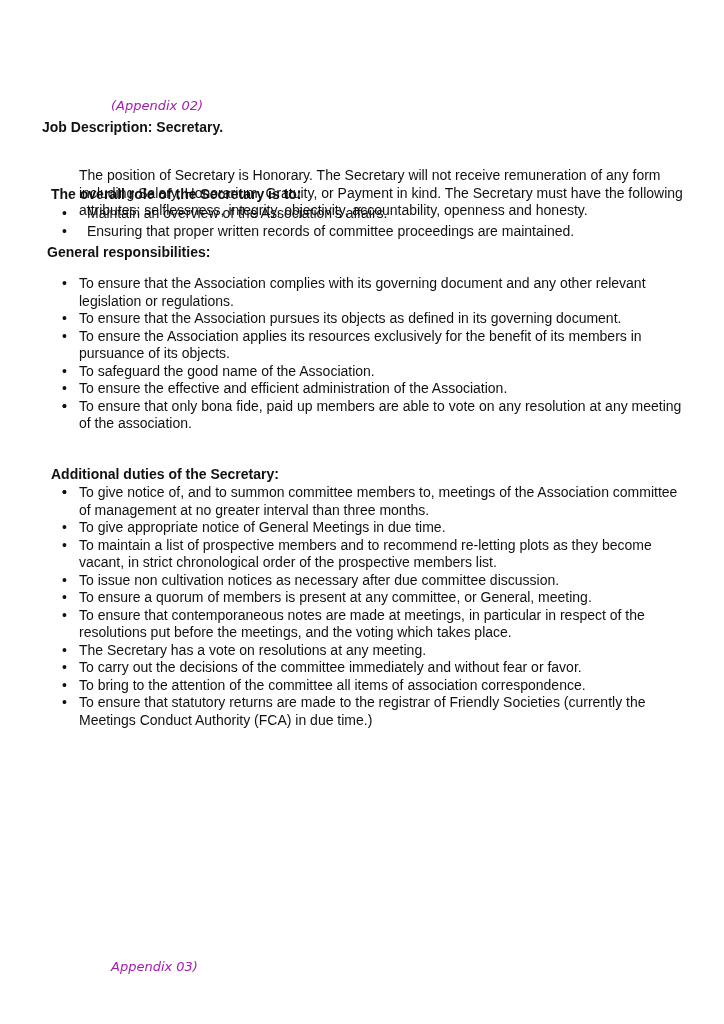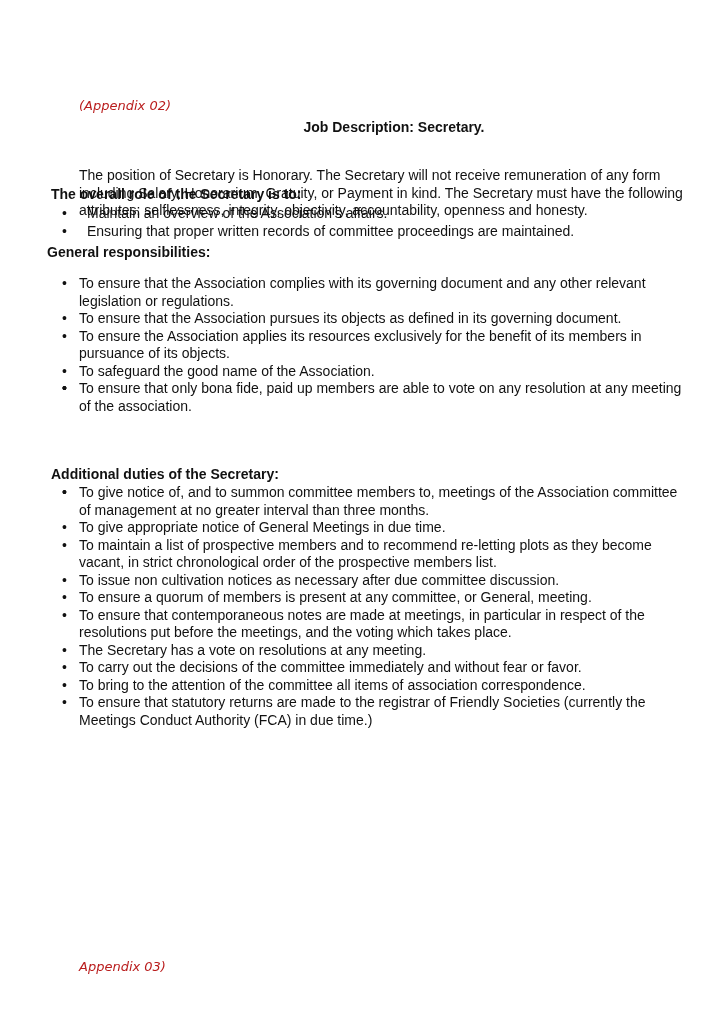--- a/index.html
+++ b/index.html
@@ -1,23 +1,23 @@
 <!DOCTYPE html>
 <html><head>
 <meta charset="utf-8">
 <style>
   html, body { margin: 0; padding: 0; background: #ffffff; }
   body { width: 724px; height: 1024px; position: relative; overflow: hidden;
          font-family: "Liberation Sans", sans-serif; color: #111; }
   .appendix { position: absolute; font-style: italic; font-size: 13px;
-              font-family: "DejaVu Sans", sans-serif; color: #b91c1c; }
+              font-family: "DejaVu Sans", sans-serif; color: #a21caf; margin-left: 32px; }
   #appendix-top { left: 79px; top: 98px; }
   #appendix-bottom { left: 79px; top: 959px; }
-  .title { position: absolute; left: 0; width: 724px; top: 119px; text-align: center;
-           font-weight: bold; font-size: 14px; padding-left: 64px; box-sizing: border-box; }
+  .title { position: absolute; left: 0; width: 724px; top: 119px; 
+           font-weight: bold; font-size: 14px; padding-left: 42px; box-sizing: border-box; }
   .intro { position: absolute; left: 79px; top: 147px; width: 620px;
            font-size: 14px; line-height: 17.5px; margin-top: 20px; }
   .section-heading { position: absolute; font-weight: bold; font-size: 14px; margin-left: 8px; }
   ul.list { position: absolute; margin: 0; padding: 0; list-style: none;
             font-size: 14px; line-height: 17.5px; }
   ul.list li { position: relative; }
   .bullet { position: absolute; top: 0; }
   #role-heading { left: 43px; top: 186px; }
   #role-list { left: 62px; top: 205px; width: 630px; }
   #role-list li { padding-left: 25px; }
@@ -43,21 +43,21 @@
     <li><span class="bullet">•</span><span>Maintain an overview of the Association's affairs.</span></li>
     <li><span class="bullet">•</span><span>Ensuring that proper written records of committee proceedings are maintained.</span></li>
   </ul>
 
 <div id="gen-heading" class="section-heading">General responsibilities:</div>
 <ul id="gen-list" class="list">
     <li><span class="bullet">•</span><span>To ensure that the Association complies with its governing document and any other relevant legislation or regulations.</span></li>
     <li><span class="bullet">•</span><span>To ensure that the Association pursues its objects as defined in its governing document.</span></li>
     <li><span class="bullet">•</span><span>To ensure the Association applies its resources exclusively for the benefit of its members in pursuance of its objects.</span></li>
     <li><span class="bullet">•</span><span>To safeguard the good name of the Association.</span></li>
-    <li><span class="bullet">•</span></li>
+    <li><span class="bullet">•</span><span>To ensure the effective and efficient administration of the Association.</span></li>
     <li><span class="bullet">•</span></li>
     <li><span class="bullet">•</span><span>To ensure that only bona fide, paid up members are able to vote on any resolution at any meeting of the association.</span></li>
   </ul>
 
 <div id="add-heading" class="section-heading">Additional duties of the Secretary:</div>
 <ul id="add-list" class="list">
     <li><span class="bullet">•</span></li>
     <li><span class="bullet">•</span><span>To give notice of, and to summon committee members to, meetings of the Association committee of management at no greater interval than three months.</span></li>
     <li><span class="bullet">•</span><span>To give appropriate notice of General Meetings in due time.</span></li>
     <li><span class="bullet">•</span><span>To maintain a list of prospective members and to recommend re-letting plots as they become vacant, in strict chronological order of the prospective members list.</span></li>

